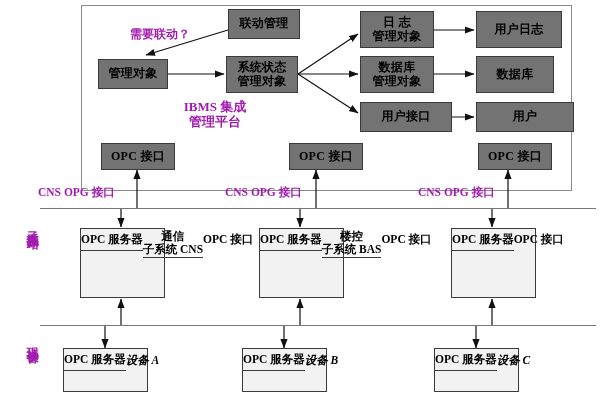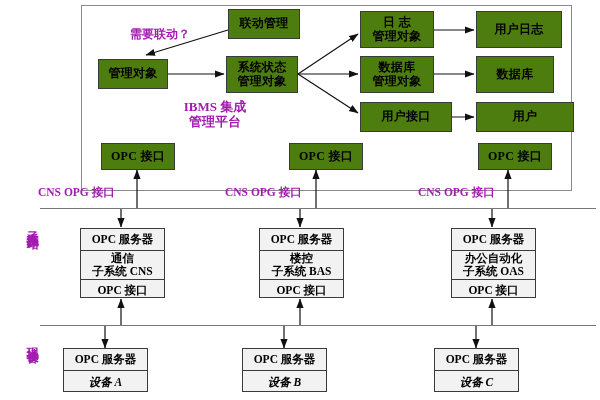--- a/index.html
+++ b/index.html
@@ -9,40 +9,40 @@
     font-family:"Liberation Serif","DejaVu Serif",serif;
     overflow:hidden;
   }
   #canvas{position:relative;width:600px;height:400px;}
 
   
   .box{
     position:absolute;
     box-sizing:border-box;
     border:1px solid #3a3a3a;
-    background:#4d7c0f;
+    background:#737373;
     display:flex;
     align-items:center;
     justify-content:center;
     text-align:center;
     color:#000;
     font-weight:bold;
     line-height:1.12;
     white-space:pre-line;
     letter-spacing:0.3px;
   }
 
   
   .module{
     position:absolute;
     box-sizing:border-box;
     border:1px solid #3a3a3a;
     background:#f2f2f2;
     display:flex;
-    flex-direction:column;
+    flex-direction:row;
   }
   .module .cell{
     flex:0 0 auto;
     display:flex;
     align-items:center;
     justify-content:center;
     text-align:center;
     font-weight:bold;
     line-height:1.12;
     white-space:pre-line;
@@ -174,22 +174,20 @@
 
   <div class="module" style="left:259px;top:228px;width:85px;height:70px;">
     <div class="cell divider" style="height:21px;font-size:11.5px;">OPC 服务器</div>
     <div class="cell divider" style="height:28px;font-size:11.5px;">楼控
 子系统 BAS</div>
     <div class="cell" style="height:21px;font-size:11.5px;">OPC 接口</div>
   </div>
 
   <div class="module" style="left:451px;top:228px;width:85px;height:70px;">
     <div class="cell divider" style="height:21px;font-size:11.5px;">OPC 服务器</div>
-    <div class="cell divider" style="height:28px;font-size:11.5px;">办公自动化
-子系统 OAS</div>
     <div class="cell" style="height:21px;font-size:11.5px;">OPC 接口</div>
   </div>
 
   <div class="bus" style="left:40px;top:325px;width:556px;"></div>
 
   <div class="lbl vert" style="left:25px;top:338px;font-size:12px;">现场设备</div>
 
   <div class="module" style="left:63px;top:348px;width:85px;height:44px;">
     <div class="cell divider" style="height:21px;font-size:11.5px;">OPC 服务器</div>
     <div class="cell" style="height:22px;font-size:11.5px;font-style:italic;">设备 A</div>

